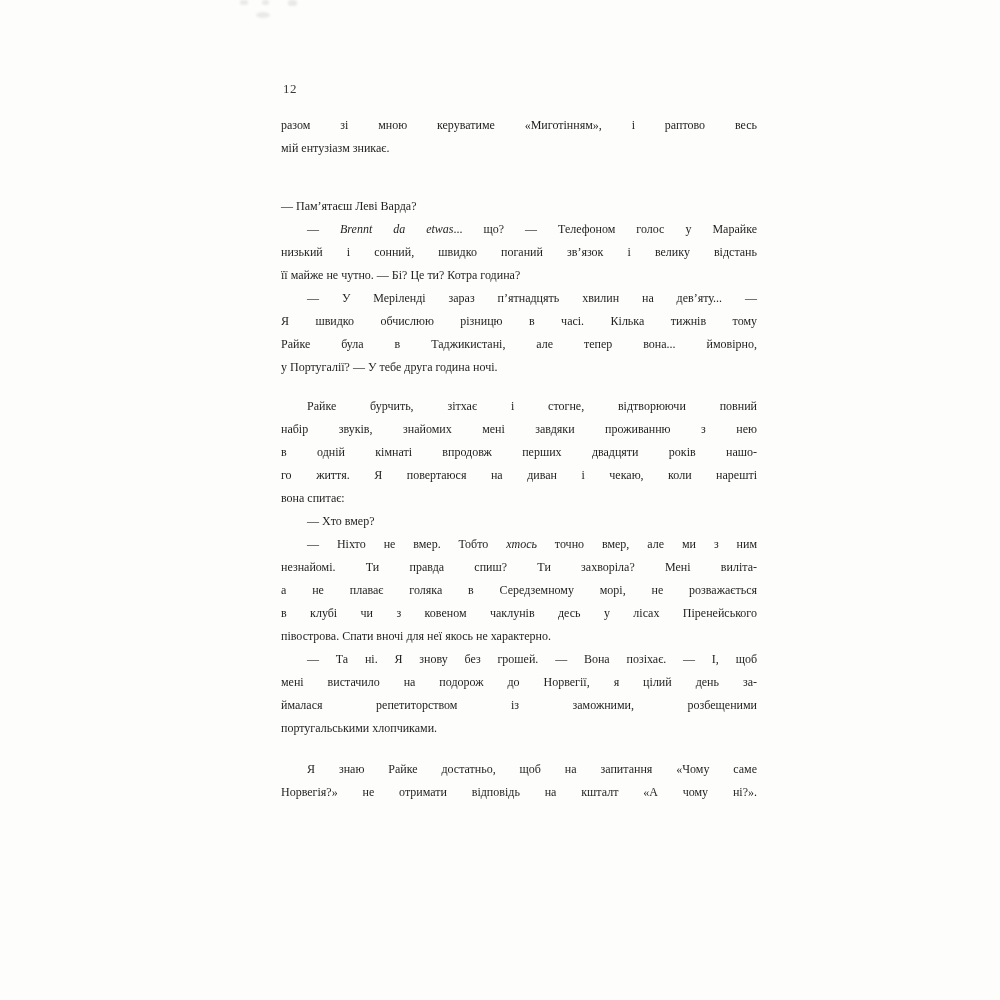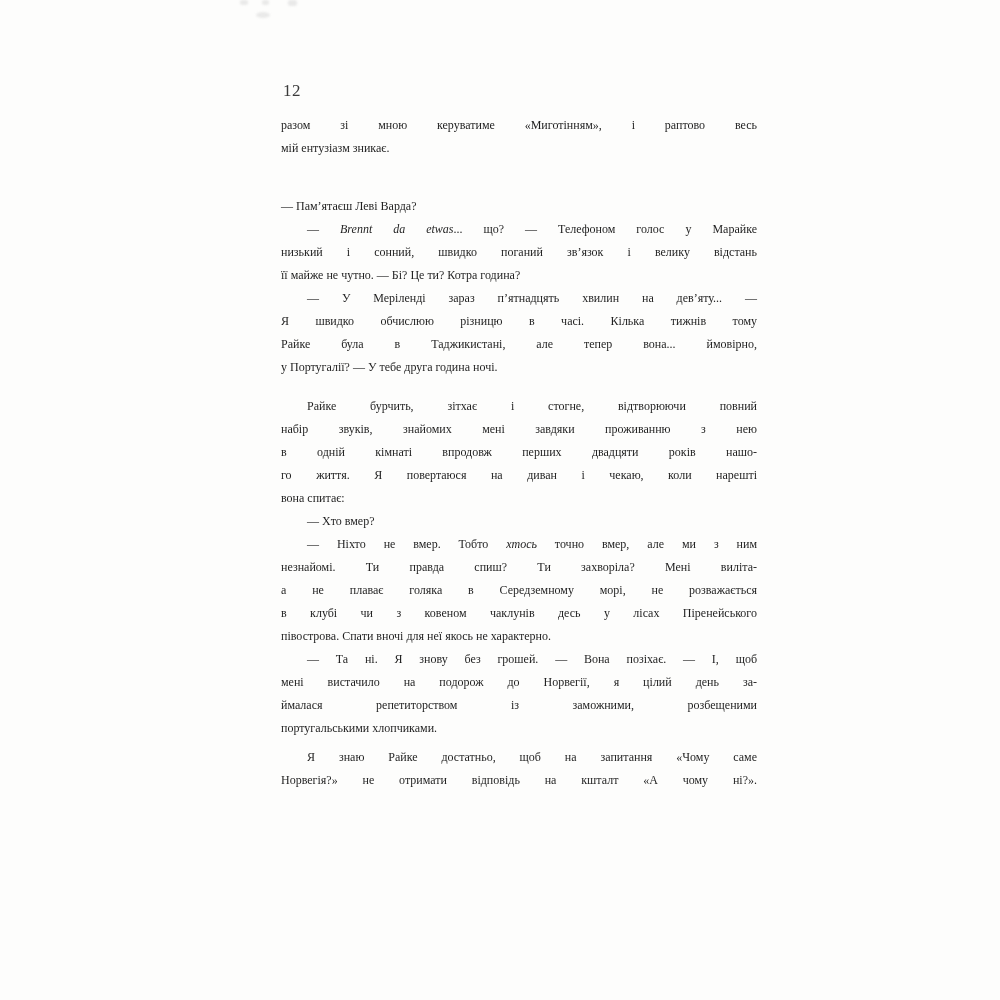--- a/index.html
+++ b/index.html
@@ -12,21 +12,21 @@
     width: 1000px;
     height: 1000px;
     background: #fdfdfc;
     overflow: hidden;
     font-family: "Liberation Serif", serif;
   }
   .page-number {
     position: absolute;
     left: 283px;
     top: 81px;
-    font-size: 17px;
+    font-size: 13px;
     color: #3a3a3a;
     letter-spacing: 0.5px;
   }
   .text-block {
     position: absolute;
     left: 281px;
     top: 114px;
     width: 476px;
     font-size: 12px;
     line-height: 23px;
@@ -102,18 +102,18 @@
         <div class="line"><span class="">а не плаває голяка в Середземному морі, не розважається</span></div>
         <div class="line"><span class="">в клубі чи з ковеном чаклунів десь у лісах Піренейського</span></div>
         <div class="line last"><span class="">півострова. Спати вночі для неї якось не характерно.</span></div>
       </div>
       <div class="para indent">
         <div class="line"><span class="">— Та ні. Я знову без грошей. — Вона позіхає. — І, щоб</span></div>
         <div class="line"><span class="">мені вистачило на подорож до Норвегії, я цілий день за-</span></div>
         <div class="line"><span class="">ймалася репетиторством із заможними, розбещеними</span></div>
         <div class="line last"><span class="">португальськими хлопчиками.</span></div>
       </div>
-      <div class="para indent" style="margin-top: 6px;">
+      <div class="para indent" style="margin-top: 18px;">
         <div class="line"><span class="">Я знаю Райке достатньо, щоб на запитання «Чому саме</span></div>
         <div class="line"><span class="">Норвегія?» не отримати відповідь на кшталт «А чому ні?».</span></div>
       </div>
     </div>
 </div>
 
 </body></html>

